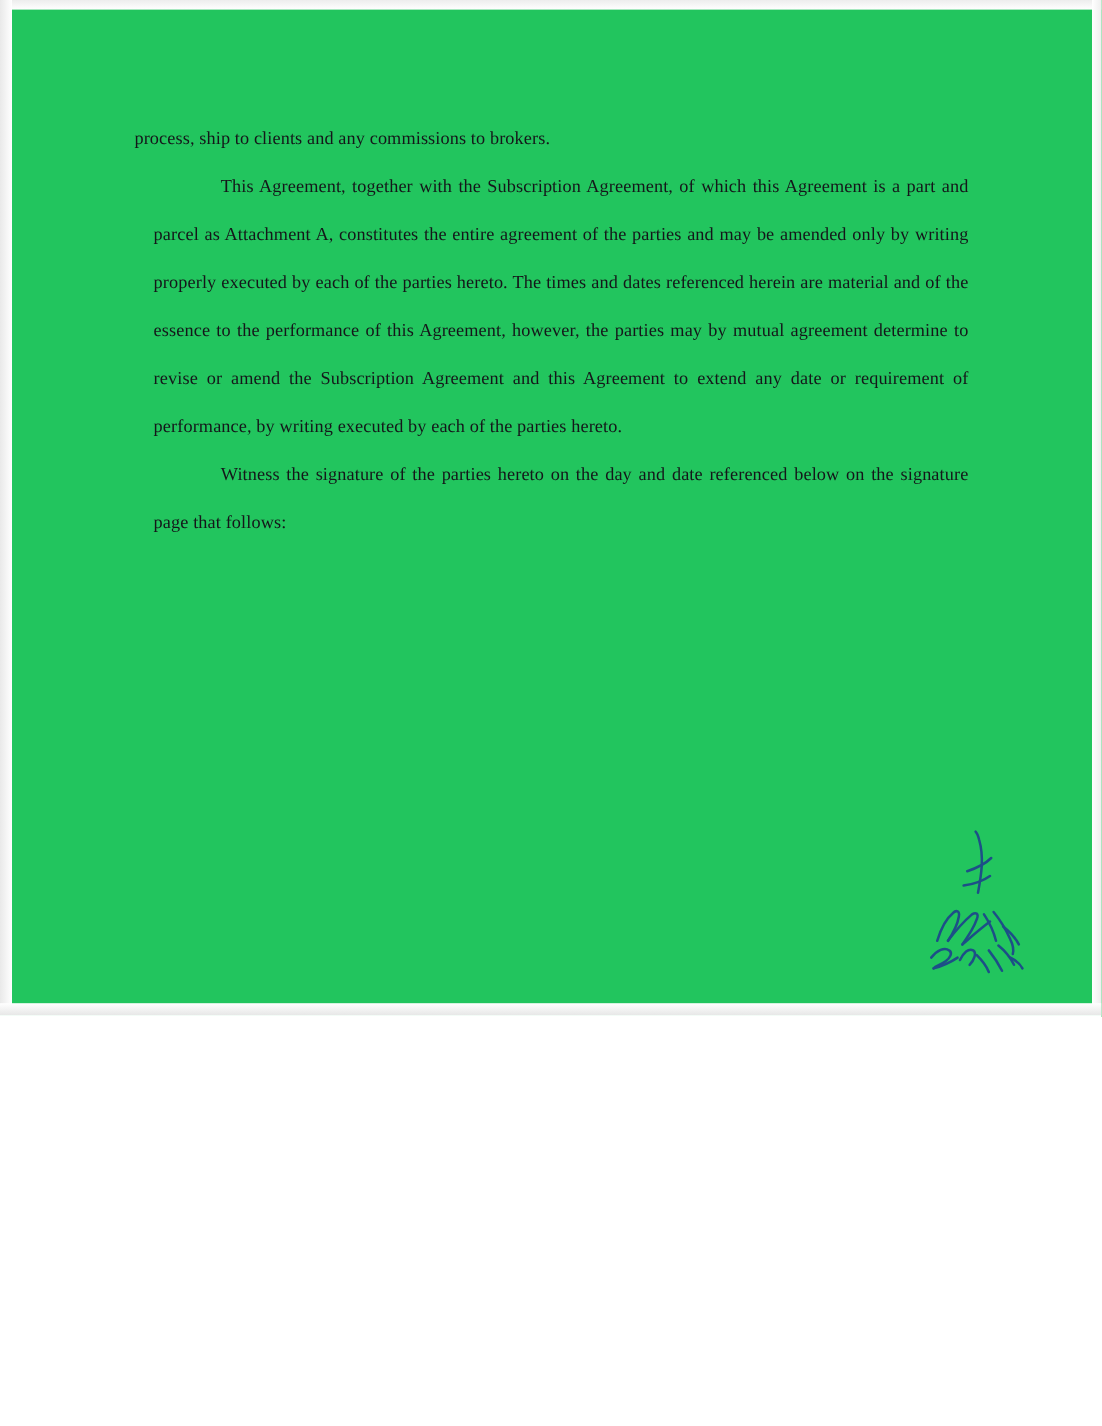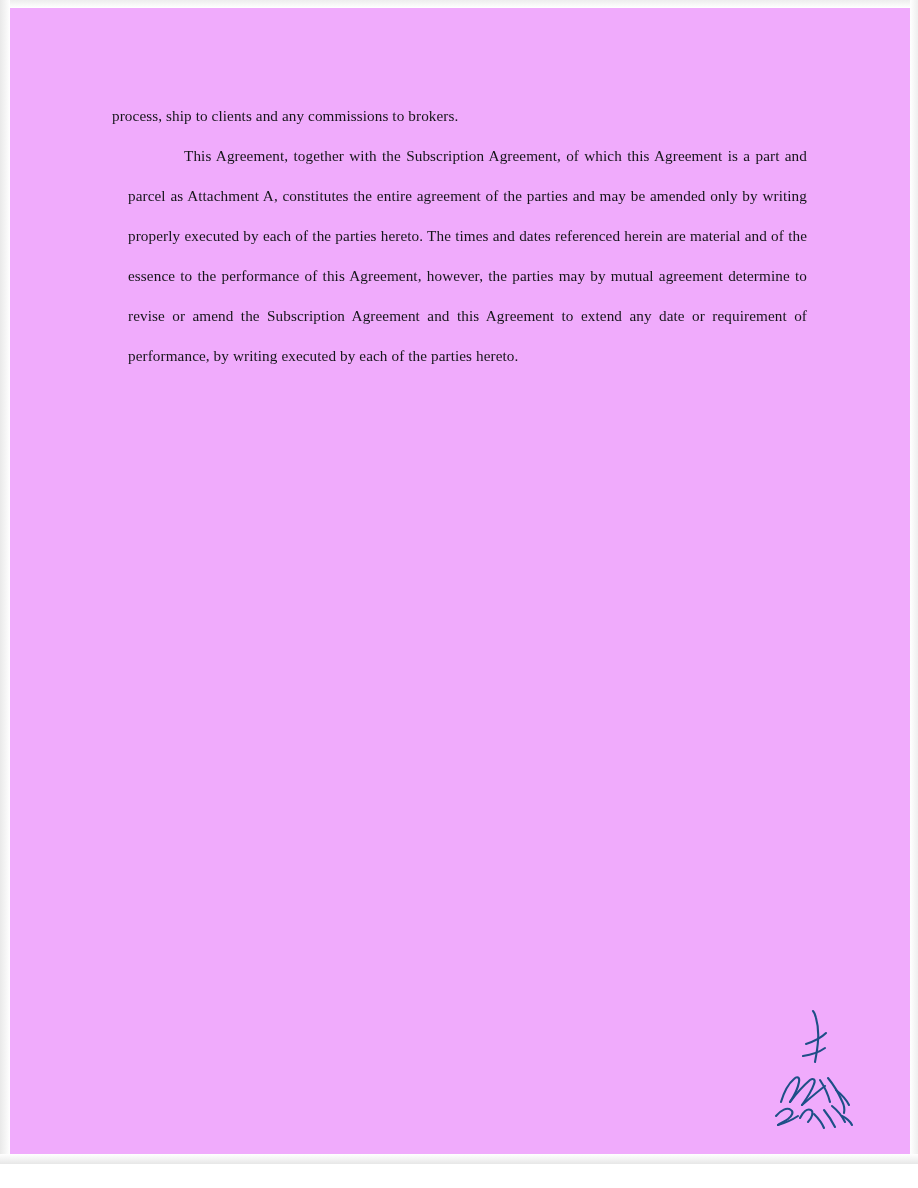--- a/index.html
+++ b/index.html
@@ -6,22 +6,22 @@
     margin: 0;
     padding: 0;
     background: #ffffff;
   }
   body {
     font-family: "Liberation Serif", serif;
   }
   .page {
     position: relative;
     width: 918px;
-    height: 1164px;
-    background: #f0abfc;
+    height: 846px;
+    background: #22c55e;
     overflow: hidden;
     box-sizing: border-box;
   }
   
   .scan-edge-left {
     position: absolute;
     left: 0; top: 0;
     width: 10px; height: 100%;
     background: linear-gradient(to right, #e9e9e9, #ffffff);
     pointer-events: none;
@@ -92,20 +92,21 @@
 <div class="page">
 
   <div class="scan-edge-top"></div>
   <div class="scan-edge-left"></div>
   <div class="scan-edge-right"></div>
   <div class="scan-edge-bottom"></div>
 
   <div class="text-body">
     <p class="para last-line-left">process, ship to clients and any commissions to brokers.</p>
     <p class="para indent last-line-left">This Agreement, together with the Subscription Agreement, of which this Agreement is a part and parcel as Attachment A, constitutes the entire agreement of the parties and may be amended only by writing properly executed by each of the parties hereto.   The times and dates referenced herein are material and of the essence to the performance of this Agreement, however, the parties may by mutual agreement determine to revise or amend the Subscription Agreement and this Agreement to extend any date or requirement of performance, by writing executed by each of the parties hereto.</p>
+    <p class="para indent last-line-left">Witness the signature of the parties hereto on the day and date referenced below on the signature page that follows:</p>
   </div>
 
   <div class="signature">
     <svg viewBox="0 0 120 130" xmlns="http://www.w3.org/2000/svg" aria-hidden="true">
       <g fill="none" stroke="#1d4f87" stroke-width="2.1" stroke-linecap="round" stroke-linejoin="round">
 
         <path d="M61 56 C 64 40, 66 26, 62 12 C 61 8, 60 6, 59 5"></path>
         <path d="M52 38 C 58 36, 66 33, 72 27"></path>
         <path d="M49 50 C 56 49, 64 47, 71 42"></path>
 

